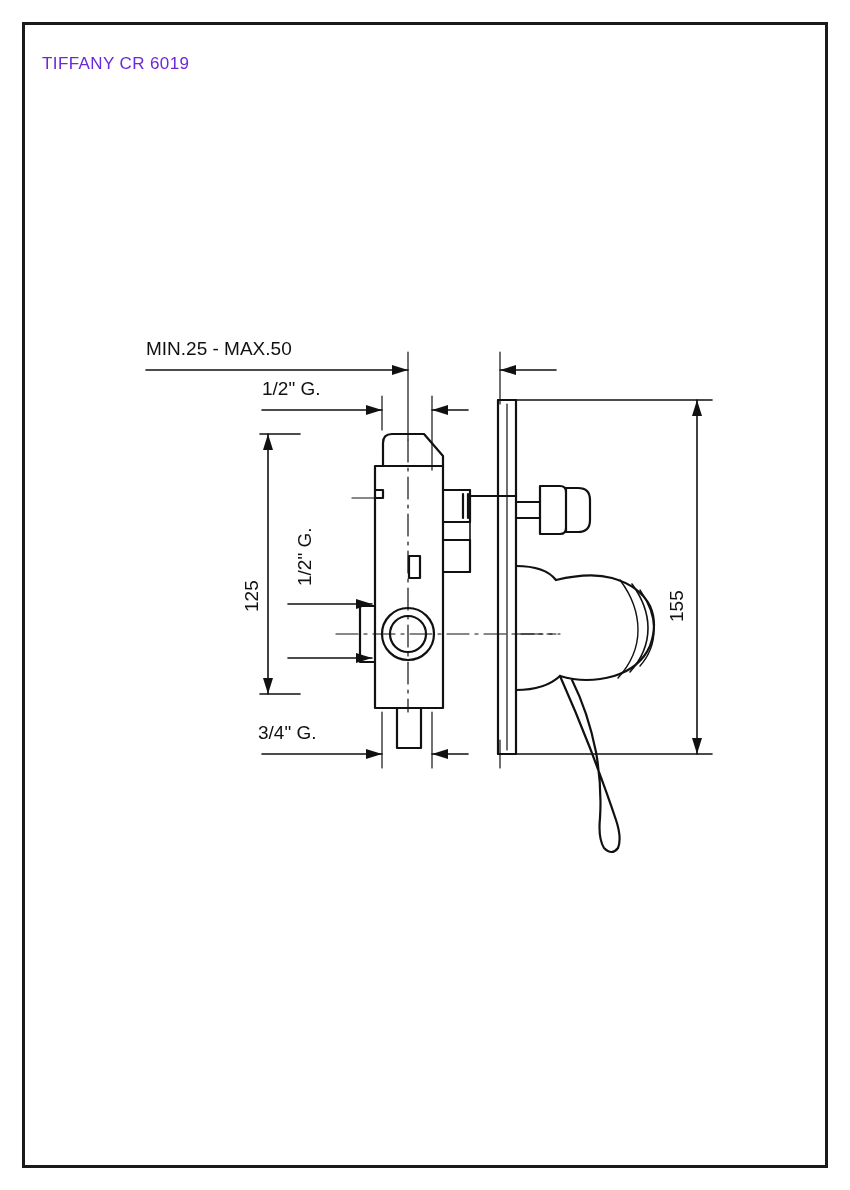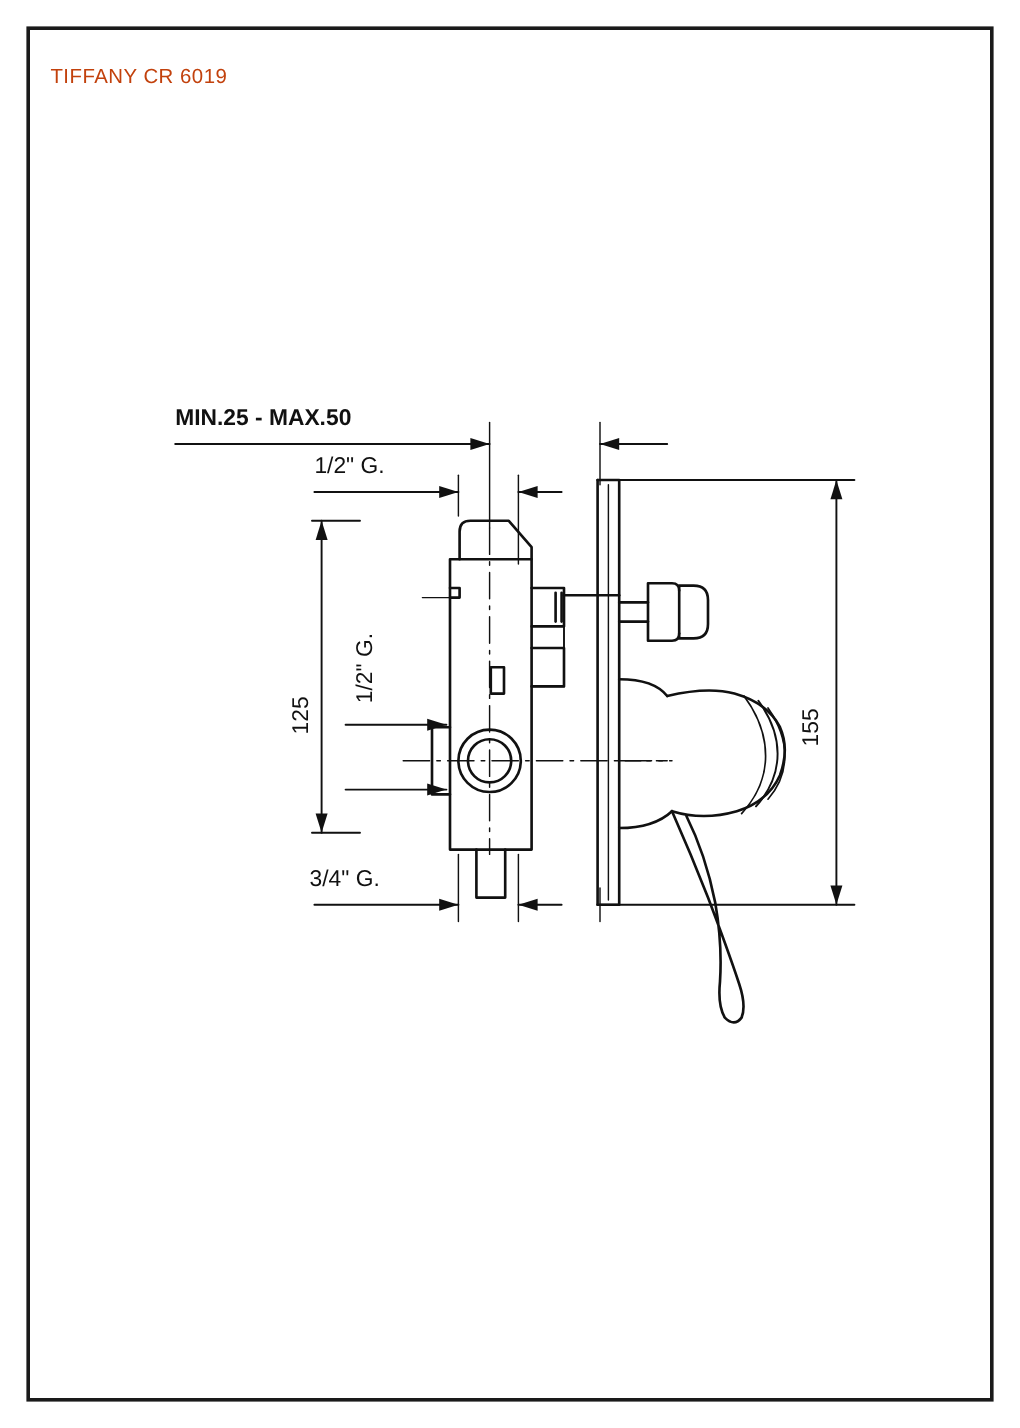--- a/index.html
+++ b/index.html
@@ -25,21 +25,21 @@
     width: 806px;
     height: 1146px;
     border: 3px solid #1a1a1a;
     box-sizing: border-box;
   }
   #title {
     position: absolute;
     left: 42px;
     top: 54px;
     font-size: 17px;
-    color: #c2410c;
+    color: #6d28d9;
     letter-spacing: 0.4px;
     white-space: nowrap;
   }
   #drawing {
     position: absolute;
     left: 0;
     top: 0;
     width: 850px;
     height: 1190px;
   }
@@ -181,21 +181,21 @@
 
       <line x1="443" y1="572" x2="470" y2="572" stroke-width="1.6"></line>
       <line x1="470" y1="540" x2="470" y2="490" stroke-width="1.6"></line>
 
       <g stroke-width="1.2">
         <line x1="352" y1="498" x2="375" y2="498"></line>
       </g>
     </g>
   </svg>
 
-  <div class="dim-label" style="left:146px; top:338px;font-weight:bold;">MIN.25 - MAX.50</div>
+  <div class="dim-label" style="left:146px; top:338px;">MIN.25 - MAX.50</div>
 
   <div class="dim-label" style="left:262px; top:378px;">1/2" G.</div>
 
   <div class="dim-label vert" style="left:316px; top:564px;">1/2" G.</div>
 
   <div class="dim-label vert" style="left:263px; top:590px;">125</div>
 
   <div class="dim-label vert" style="left:688px; top:600px;">155</div>
 
   <div class="dim-label" style="left:258px; top:722px;">3/4" G.</div>

